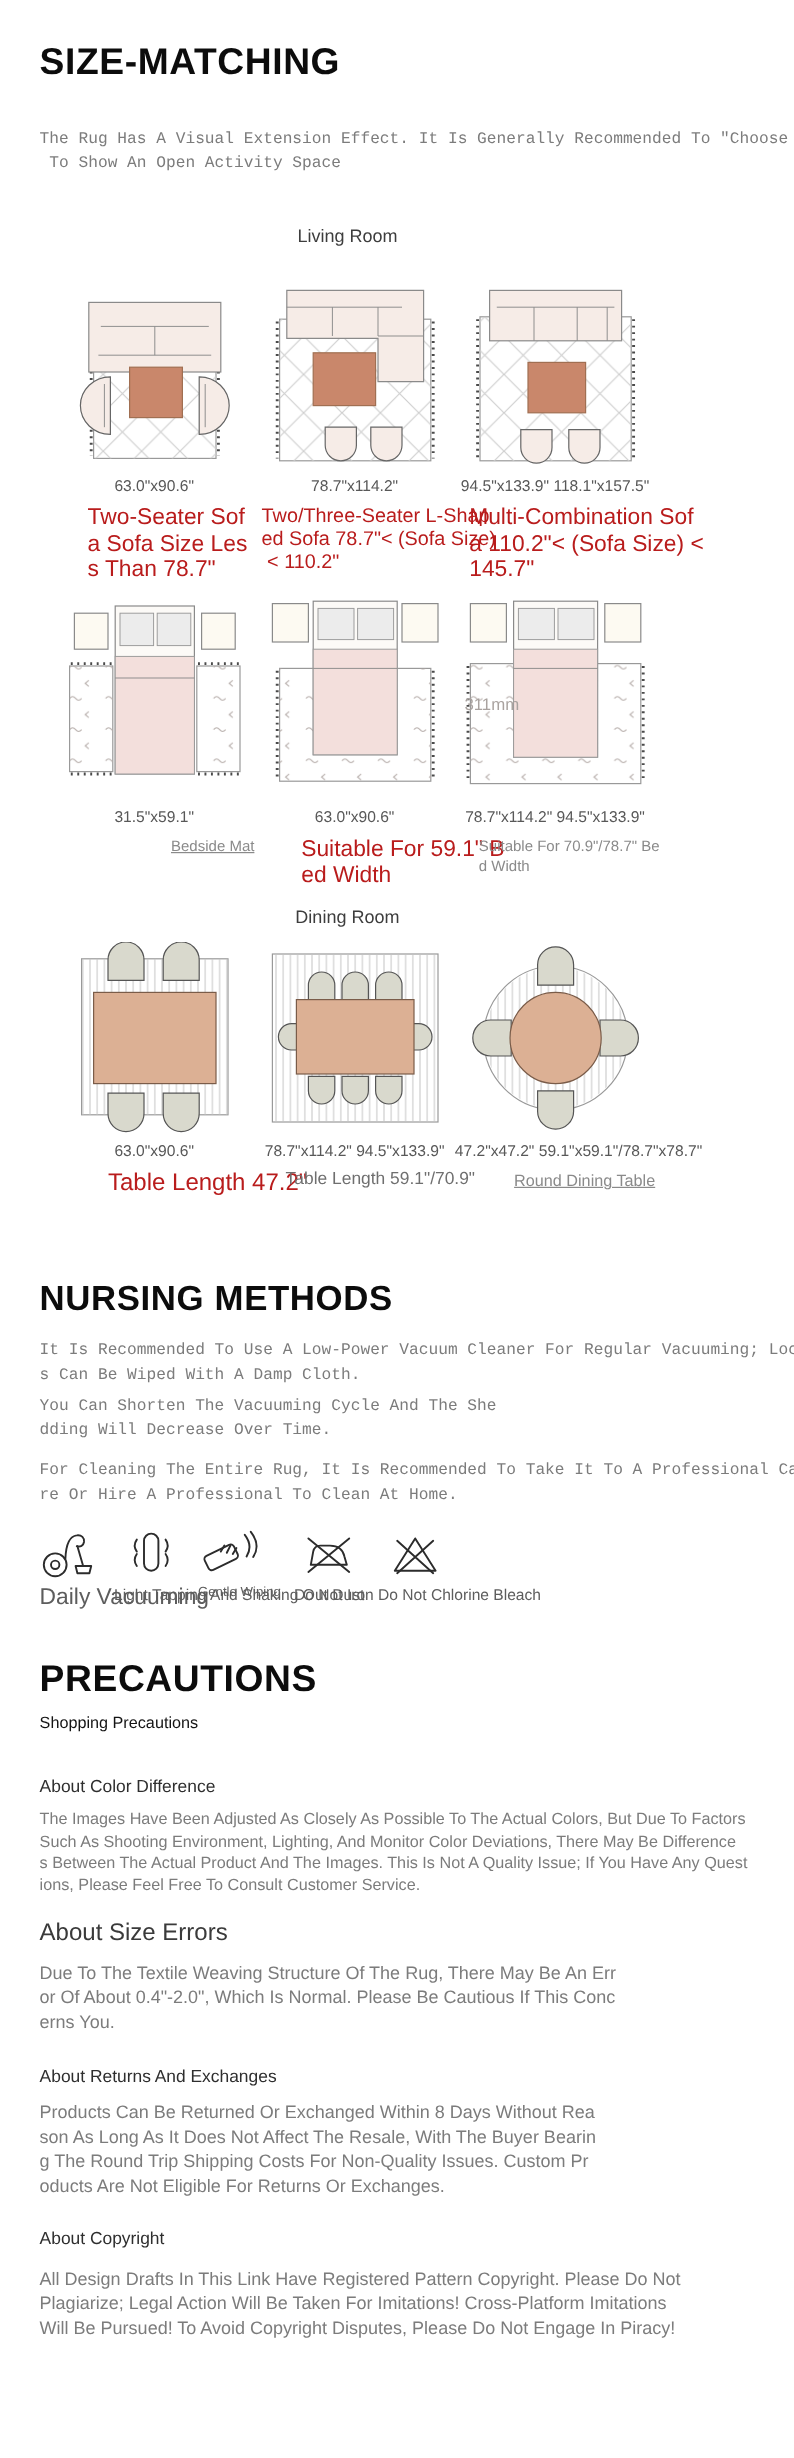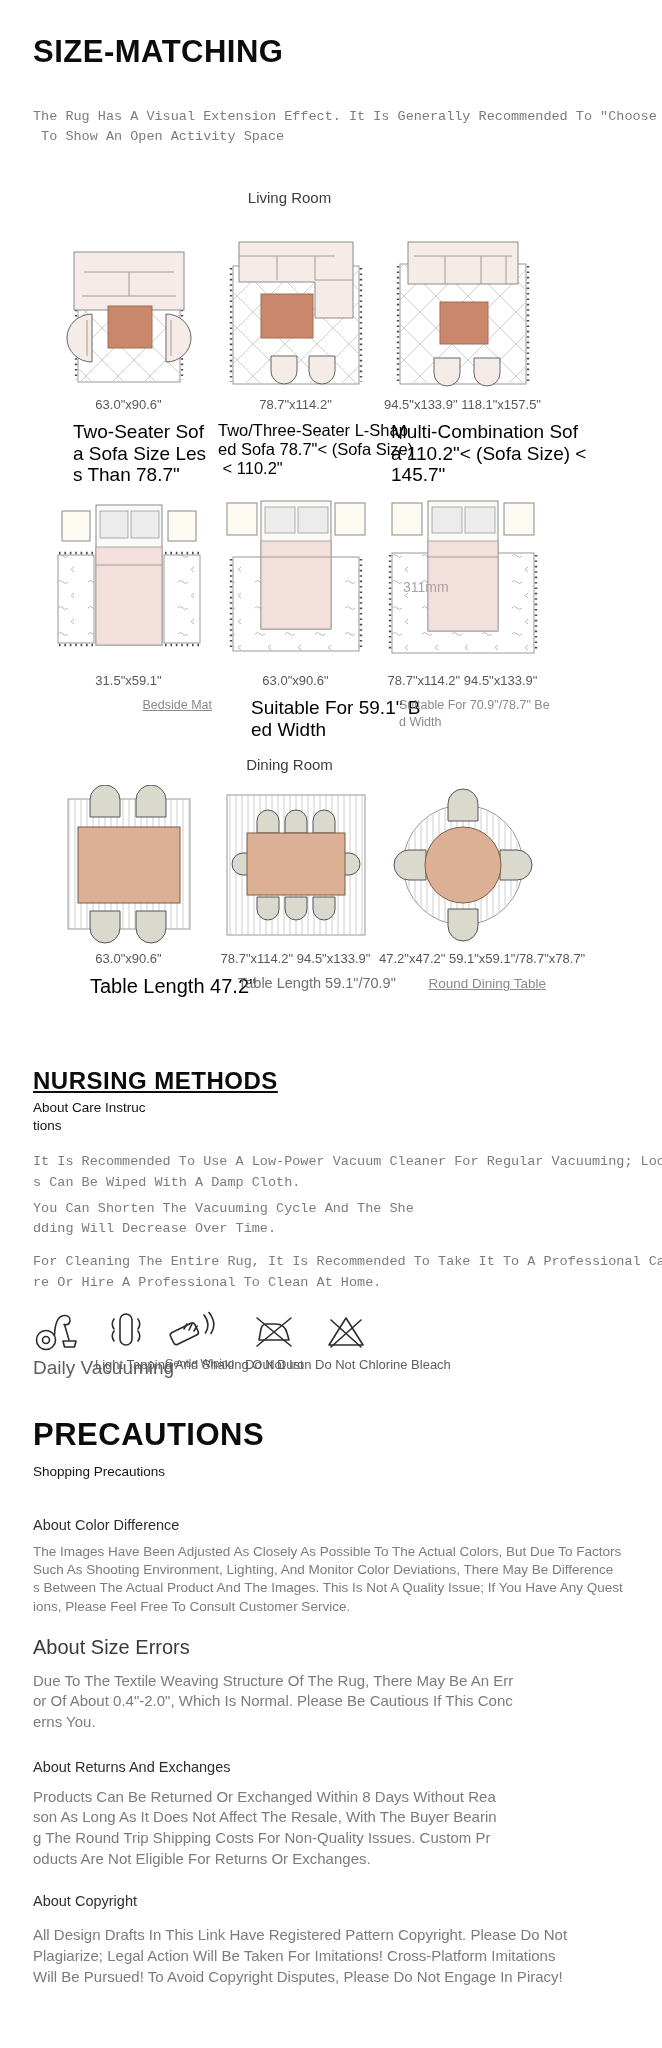--- a/index.html
+++ b/index.html
@@ -12,29 +12,29 @@
   .pre{white-space:pre;font-family:Liberation Mono, monospace;}
   .big-title{font-size:31px;font-weight:bold;letter-spacing:.5px;color:#0c0c0c;line-height:1.05;}
   .sub{font-size:13.5px;color:#141414;margin-top:13px;}
   .body-text{font-size:13.5px;color:#7c7c7c;line-height:1.5;}
   
   .diagram-grid{display:grid;grid-template-columns:repeat(3,167px);margin-left:12px;width:501px;}
   .cell{display:flex;flex-direction:column;}
   .cell svg{display:block;margin:0 auto;}
   .room-title{width:513px;text-align:center;font-size:15px;color:#3d3d3d;}
   .size-label{font-size:13px;color:#585858;margin-top:6px;text-align:center;white-space:pre;}
-  .caption{margin-top:9px;color:#000000;white-space:pre;}
+  .caption{margin-top:9px;color:#b91c1c;white-space:pre;}
   .cap-lg{font-size:19px;line-height:1.13;}
   .cap-md{font-size:16.5px;line-height:1.16;}
   .cap-sm{font-size:12.5px;line-height:1.3;color:#8a8a8a;}
   .cap-center{text-align:right;text-decoration:underline;}
   .ml28{margin-left:28px}.ml6{margin-left:6px}.ml22{margin-left:12px}
   .ml39{margin-left:39px}.ml20{margin-left:20px}.ml45{margin-left:45px}.ml26{margin-left:26px}
   .fig{position:relative;}
-  .wm{position:absolute;left:24px;top:82px;font-size:14px;color:#a9a29f;}
+  .wm{position:absolute;left:8px;top:82px;font-size:14px;color:#a9a29f;}
   
   .nursing-title{margin-top:70px;}
   .nursing-sub{white-space:pre;line-height:1.3;}
   .care-p{margin-top:13px;}
   .icons-row{position:relative;height:46px;margin-top:16px;width:620px;}
   .icons-row .cicon{position:absolute;top:0;}
   .labels-row{position:relative;height:28px;margin-top:2px;width:620px;}
   .labels-row span{position:absolute;top:0;white-space:nowrap;color:#5d5d5d;}
   .lab-lg{font-size:19px;color:#555;}
   .lab-sm{font-size:13px;}
@@ -288,23 +288,21 @@
         <g>
             <use href="#chair30" class="dchair" transform="translate(112,65) rotate(90 15 15)"></use>
           </g>
         <circle class="dtable" cx="75" cy="80" r="38"></circle>
       </svg>
       <div class="size-label">47.2"x47.2" 59.1"x59.1"/78.7"x78.7"</div>
       <div class="caption cap-sm cap-center" style="font-size:13.5px;">Round Dining Table</div>
     </div>
   </div>
 
-  <div class="big-title nursing-title" style="font-size:24px;text-decoration:underline;">NURSING METHODS</div>
-  <div class="sub nursing-sub" style="margin-top:6px;">About Care Instruc
-tions</div>
+  <div class="big-title nursing-title" style="font-size:29px;">NURSING METHODS</div>
 
   <div class="body-text pre care-p" style="margin-top:18px;">It Is Recommended To Use A Low-Power Vacuum Cleaner For Regular Vacuuming; Local Stain
 s Can Be Wiped With A Damp Cloth.</div>
   <div class="body-text pre" style="margin-top:6px;">You Can Shorten The Vacuuming Cycle And The She
 dding Will Decrease Over Time.</div>
   <div class="body-text pre care-p">For Cleaning The Entire Rug, It Is Recommended To Take It To A Professional Carpet Cleaning Sto
 re Or Hire A Professional To Clean At Home.</div>
 
   <div class="icons-row">
     <svg class="cicon" style="left:0;" width="46" height="46" viewBox="0 0 46 46">

